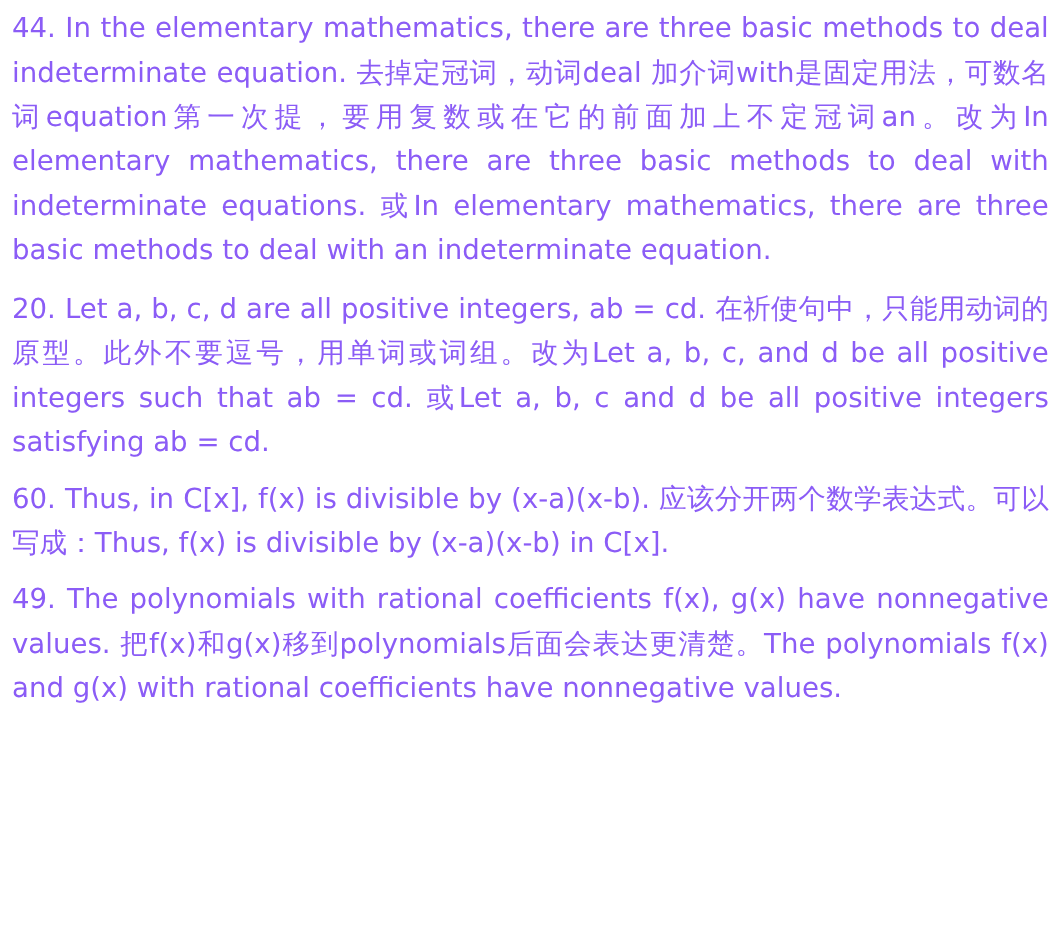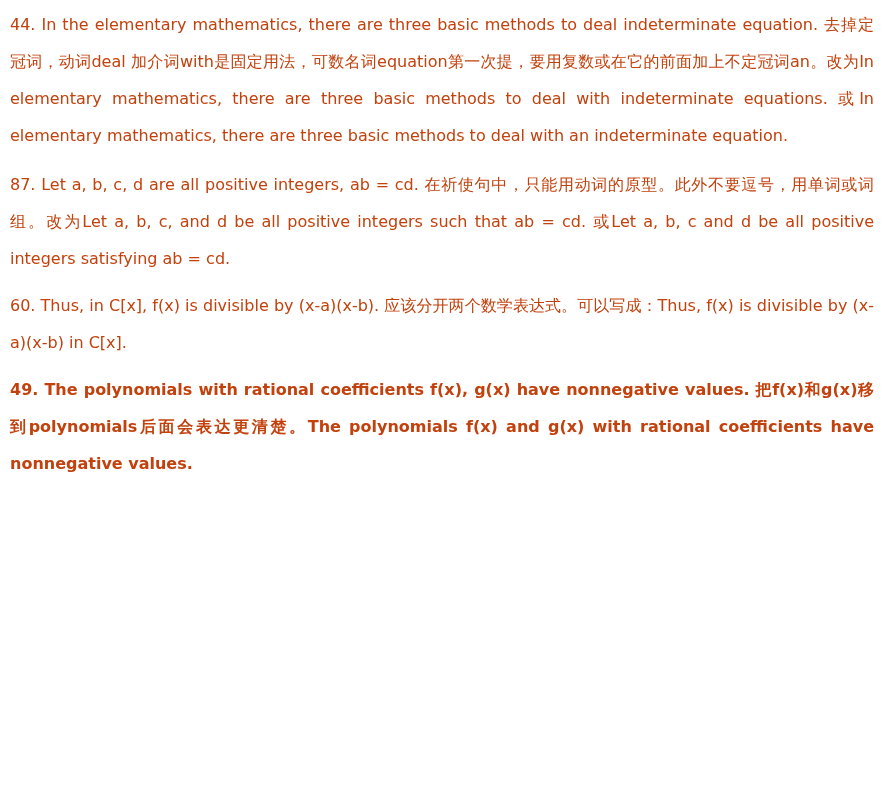--- a/index.html
+++ b/index.html
@@ -15,37 +15,36 @@
   }
   .page {
     width: 886px;
     height: 791px;
     box-sizing: border-box;
     padding: 6px 12px 0 10px;
     background: #ffffff;
     overflow: hidden;
   }
   .para {
-    font-size: 16px;
+    font-size: 23px;
     line-height: 37px;
     text-align: justify;
     text-justify: inter-word;
     margin: 0 0 10px 0;
-    color: #c2410c;
+    color: #8b5cf6;
     letter-spacing: 0px;
   }
   .para:last-child {
     margin-bottom: 0;
-    font-weight: bold;
   }
   .para.first {
     margin-bottom: 12px;
   }
 </style>
 </head>
 <body>
 
 <div class="page">
   <p class="para first">44.  In  the  elementary  mathematics,  there  are  three  basic  methods  to  deal indeterminate equation. 去掉定冠词，动词deal 加介词with是固定用法，可数名词equation第一次提，要用复数或在它的前面加上不定冠词an。改为In elementary mathematics,  there  are  three  basic  methods  to  deal  with  indeterminate equations. 或In elementary mathematics, there are three basic methods to deal with an indeterminate equation.</p>
-  <p class="para">87. Let a, b, c, d are all positive integers, ab = cd. 在祈使句中，只能用动词的原型。此外不要逗号，用单词或词组。改为Let a, b, c, and d be all positive integers such that ab = cd. 或Let a, b, c and d be all positive integers satisfying ab = cd.</p>
+  <p class="para">20. Let a, b, c, d are all positive integers, ab = cd. 在祈使句中，只能用动词的原型。此外不要逗号，用单词或词组。改为Let a, b, c, and d be all positive integers such that ab = cd. 或Let a, b, c and d be all positive integers satisfying ab = cd.</p>
   <p class="para">60. Thus, in C[x], f(x) is divisible by (x-a)(x-b). 应该分开两个数学表达式。可以写成：Thus, f(x) is divisible by (x-a)(x-b) in C[x].</p>
   <p class="para">49. The polynomials with rational coefficients f(x), g(x) have nonnegative values. 把f(x)和g(x)移到polynomials后面会表达更清楚。The polynomials f(x) and g(x) with rational coefficients have nonnegative values.</p>
 </div>
 
 </body></html>

